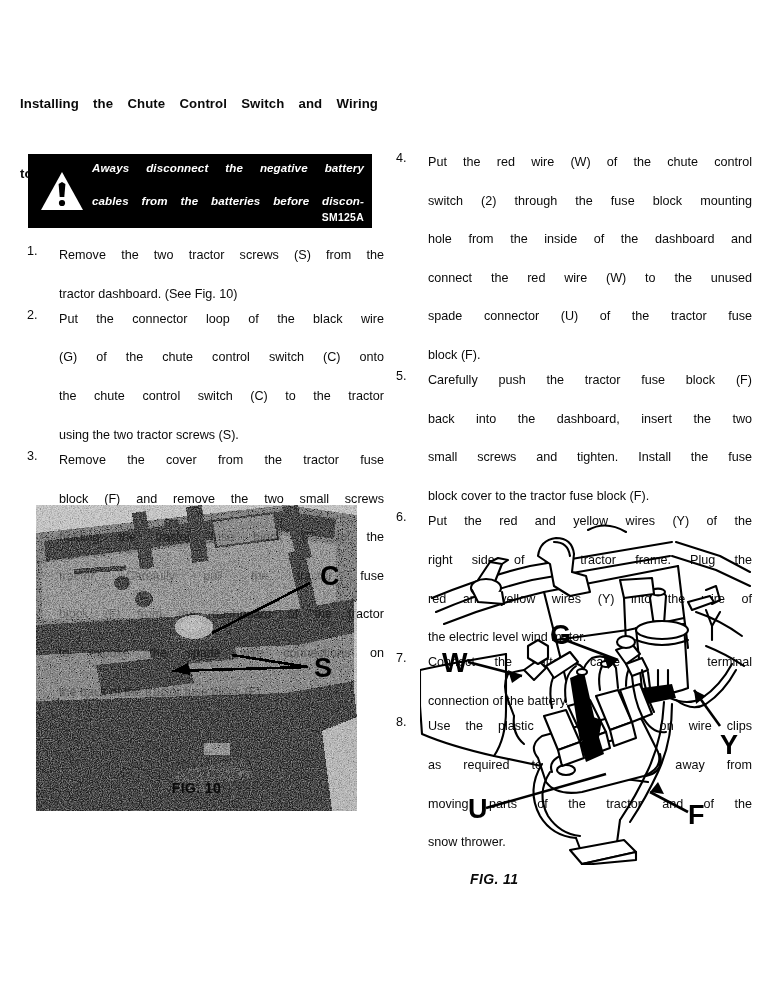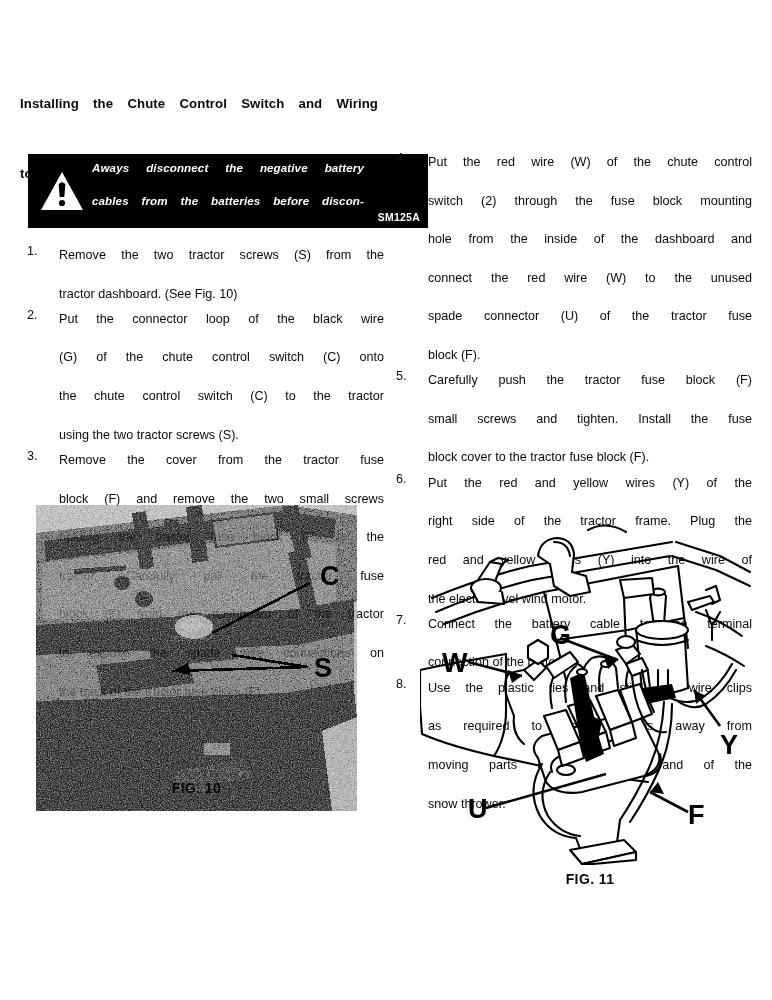--- a/index.html
+++ b/index.html
@@ -14,21 +14,21 @@
   #title{
     position:absolute;left:20px;top:94px;width:358px;
     font-size:13.2px;line-height:19px;font-weight:600;letter-spacing:.1px;
   }
   #title .l1{display:block;text-align:justify;}
   #title .l1:after{content:"";display:inline-block;width:100%;}
   #title .l2{display:block;margin-top:32px;}
 
   
   #warnbox{
-    position:absolute;left:28px;top:154px;width:400px;height:74px;
+    position:absolute;left:28px;top:154px;width:344px;height:74px;
     background:#000;color:#fff;overflow:hidden;
   }
   #warn-tri{position:absolute;left:12px;top:16px;width:44px;height:42px;}
   #warn-text{
     position:absolute;left:64px;top:6px;width:272px;
     font-size:11.6px;line-height:16.6px;font-weight:bold;font-style:italic;
     letter-spacing:.1px;
   }
   #warn-text .wl{display:block;text-align:justify;}
   #warn-text .wl:after{content:"";display:inline-block;width:100%;}
@@ -54,22 +54,22 @@
   #fig10 svg{display:block;}
   #fig10cap{
     position:absolute;left:36px;top:780px;width:321px;text-align:center;
     font-size:14px;font-weight:bold;letter-spacing:.4px;
   }
 
   
   #fig11{position:absolute;left:420px;top:520px;width:340px;height:345px;}
   #fig11 svg{display:block;}
   #fig11cap{
-    position:absolute;left:470px;top:871px;width:240px;text-align:center;
-    font-size:14px;font-weight:bold;letter-spacing:.4px;
+    position:absolute;left:470px;top:871px;width:240px;
+    font-size:14px;font-weight:bold;letter-spacing:.4px;font-style:italic;
   }
   .calloutTxt{font-family:"Liberation Sans",sans-serif;font-weight:bold;}
 </style>
 </head>
 <body>
 
 <div class="page">
 
   <div id="title">
     <span class="l1">Installing the Chute Control Switch and Wiring</span>
@@ -131,20 +131,21 @@
           <p>hole from the inside of the dashboard and</p>
           <p>connect the red wire (W) to the unused</p>
           <p>spade connector (U) of the tractor fuse</p>
           <p class="last">block (F).</p>
         </div>
       </div>
       <div class="step">
         <div class="num">5.</div>
         <div class="body">
           <p>Carefully push the tractor fuse block (F)</p>
+          <p>back into the dashboard, insert the two</p>
           <p>small screws and tighten.    Install the fuse</p>
           <p class="last">block cover to the tractor fuse block (F).</p>
         </div>
       </div>
       <div class="step">
         <div class="num">6.</div>
         <div class="body">
           <p>Put the red and yellow wires (Y) of the</p>
           <p>right side of the tractor frame.    Plug the</p>
           <p>red and yellow wires (Y) into the wire of</p>

